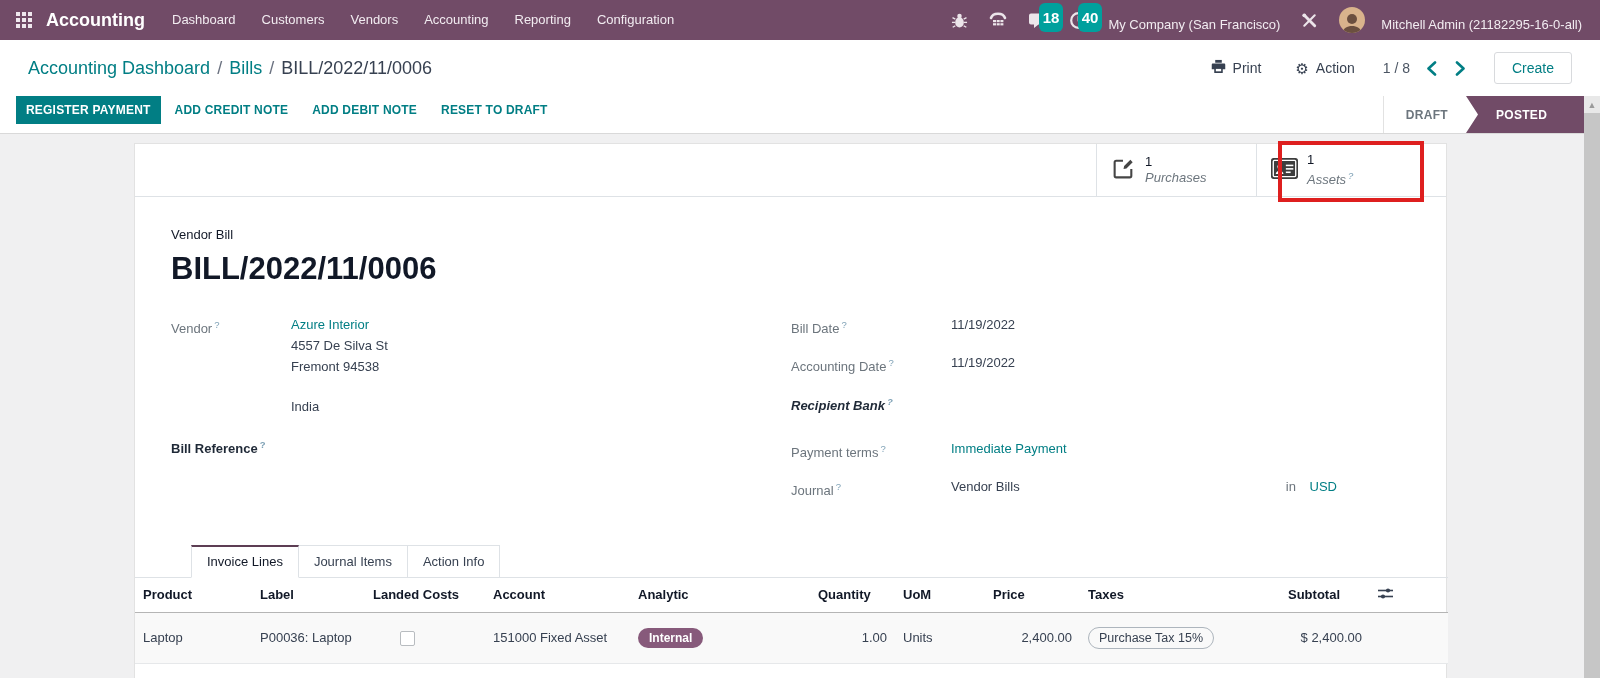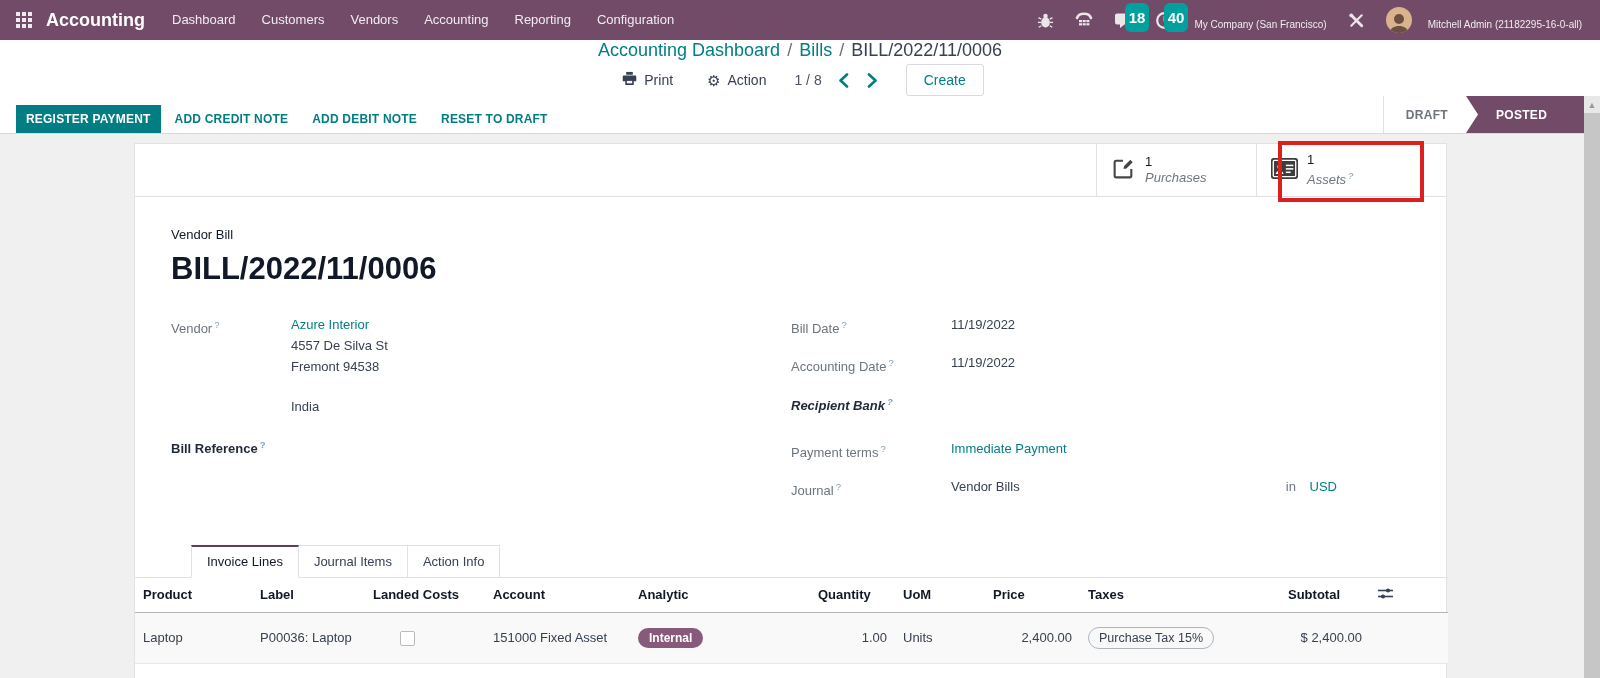--- a/index.html
+++ b/index.html
@@ -20,30 +20,30 @@
   .apps-grid { display:grid; grid-template-columns:repeat(3,4px); grid-gap:2px; padding:6px; cursor:pointer; }
   .apps-grid span { width:4px; height:4px; background:#efe8ee; display:block; }
   .brand { font-size:18px; font-weight:700; color:#fff; padding:0 14px 0 8px; }
   .menu-item { font-size:13px; padding:0 13px; line-height:40px; color:#f2ecf1; cursor:pointer; }
 
   .nav-icon-btn { position:relative; padding:0 10px; display:flex; align-items:center; height:40px; cursor:pointer; }
   .nav-badge {
     position:absolute; top:3px; right:-4px; background:#00A09D; color:#fff;
     font-size:15px; font-weight:700; padding:8px 4px; border-radius:6px; line-height:13px;
   }
-  .nav-text { font-size:10px; padding:0 10px; line-height:40px; cursor:pointer; white-space:nowrap;margin-top:9px; }
+  .nav-text { font-size:13px; padding:0 10px; line-height:40px; cursor:pointer; white-space:nowrap;margin-top:9px; }
   .avatar {
     width:26px; height:26px; border-radius:50%; overflow:hidden; background:#d9b38c;
     display:flex; align-items:flex-end; justify-content:center; margin:0 6px 0 10px; flex:none;
   }
 
   
   .control-panel {
     height:56px; display:flex; align-items:center; justify-content:space-between;
-    padding:0 8px; background:#fff;flex-direction:column;
+    padding:0 28px; background:#fff;
   }
   .breadcrumb { font-size:18px; color:#4b5563; white-space:nowrap; }
   .breadcrumb a { color:#017E84; cursor:pointer; }
   .breadcrumb .sep { color:#6b7280; padding:0 7px; }
   .breadcrumb .current { color:#374151; }
   .cp-right { display:flex; align-items:center; gap:22px; }
   .cp-btn { display:flex; align-items:center; gap:7px; font-size:14px; color:#374151; cursor:pointer; background:none; border:none; font-family:inherit; }
   .gear-glyph { font-size:15px; line-height:1; color:#374151; }
   .pager { display:flex; align-items:center; gap:14px; }
   .pager-value { font-size:14px; color:#4b5563; }
@@ -51,21 +51,21 @@
   .create-btn {
     background:#fff; border:1px solid #d8dadd; border-radius:3px; color:#017E84;
     font-size:14px; padding:7px 17px; cursor:pointer; font-family:inherit; margin-left:4px;
   }
 
   
   .status-bar {
     height:38px; background:#fff; border-bottom:1px solid #d9d9d9;
     display:flex; align-items:stretch; justify-content:space-between; width:1584px;
   }
-  .sb-left { display:flex; align-items:flex-end; gap:4px; padding-left:16px; }
+  .sb-left { display:flex; align-items:flex-start; gap:4px; padding-left:16px; }
   .sb-btn {
     font-size:12px; font-weight:700; letter-spacing:.2px; padding:7px 10px;
     background:none; border:none; color:#017E84; cursor:pointer; font-family:inherit;
   }
   .sb-btn.primary { background:#017E84; color:#fff; }
   .sb-right { display:flex; align-items:stretch; }
   .sb-divider { border-left:1px solid #e2e2e2; }
   .stage { display:flex; align-items:center; font-size:12px; font-weight:700; letter-spacing:.3px; cursor:pointer; }
   .stage.draft { color:#6c757d; padding:0 18px 0 22px; }
   .stage.posted {

